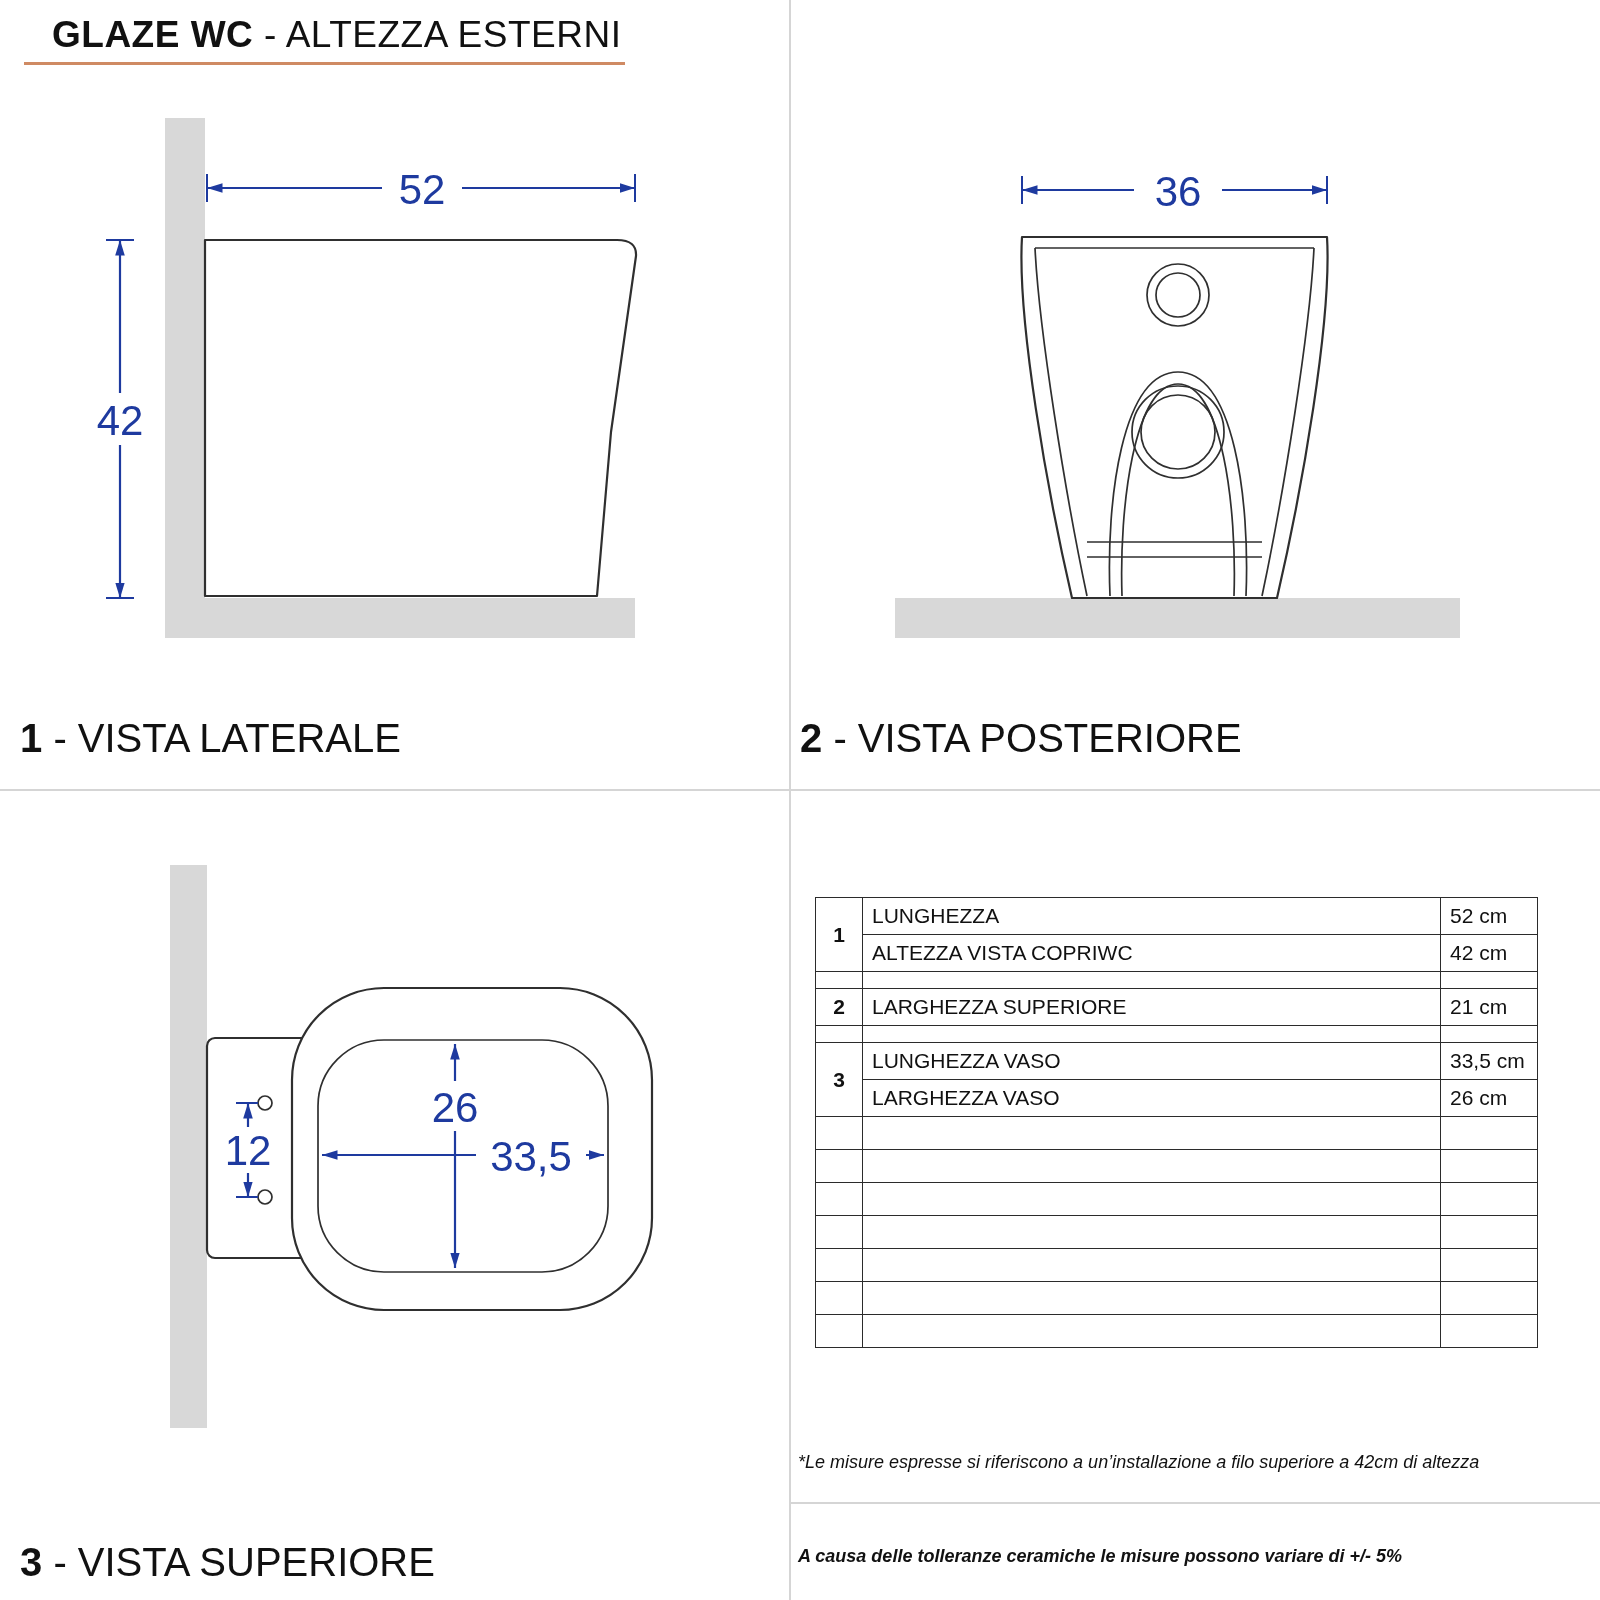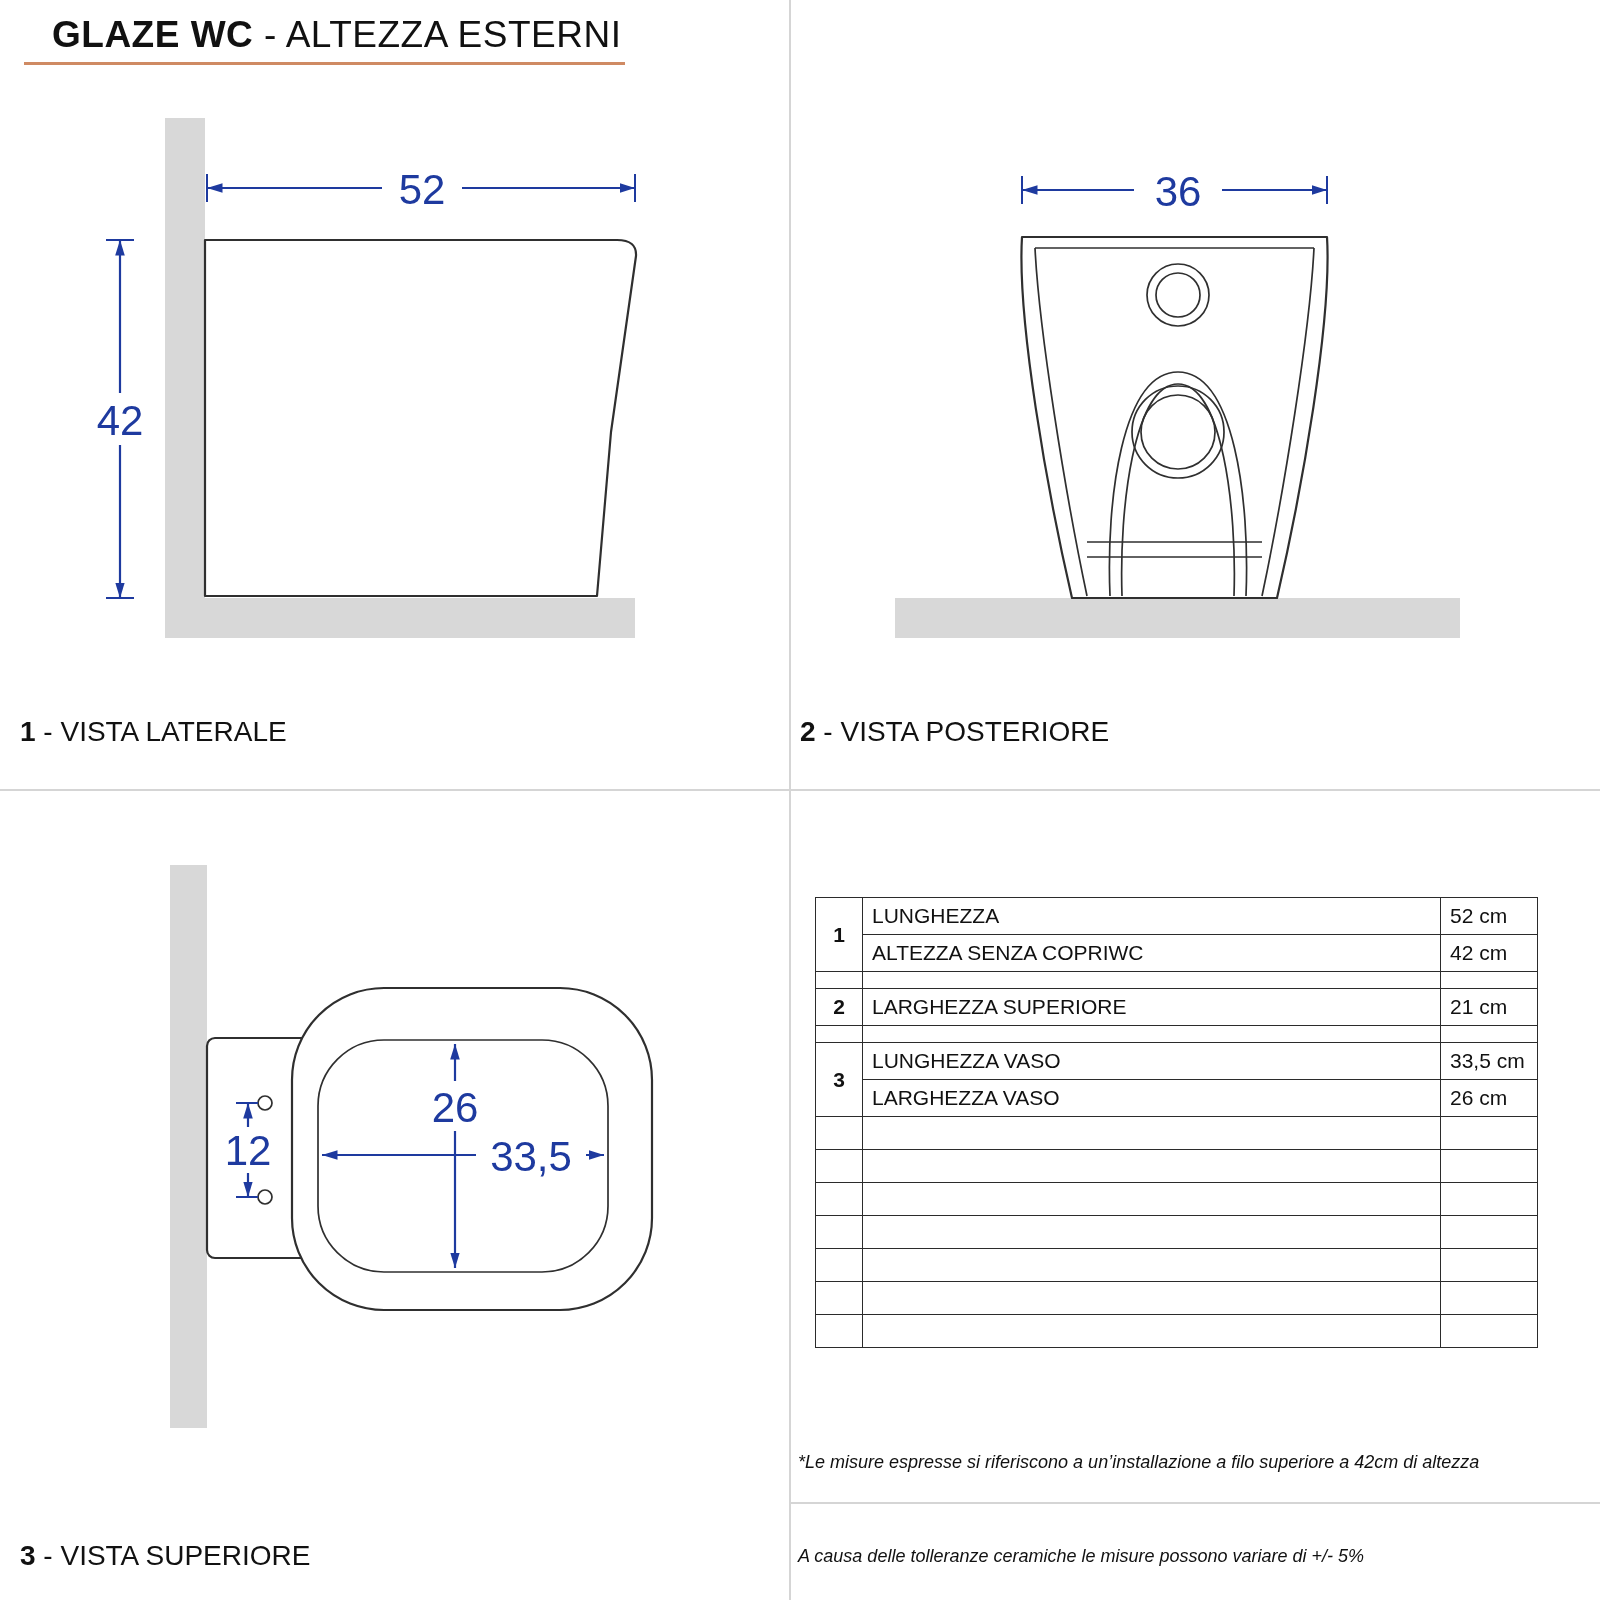--- a/index.html
+++ b/index.html
@@ -11,21 +11,21 @@
     --ink:#111111;
   }
   *{box-sizing:border-box;}
   html,body{margin:0;padding:0;background:#ffffff;}
   body{font-family:"Liberation Sans", sans-serif;}
   .page{position:relative;width:1600px;height:1600px;background:#ffffff;overflow:hidden;}
   .abs{position:absolute;}
   .title{left:24px;top:14px;font-size:37px;color:var(--ink);letter-spacing:.5px;white-space:nowrap;}
   .title .bold{font-weight:bold;margin-left:28px;}
   .title-underline{left:24px;top:62px;width:601px;height:3px;background:var(--accent);}
-  .view-label{font-size:28px;color:var(--ink);white-space:nowrap;}
+  .view-label{font-size:40px;color:var(--ink);white-space:nowrap;}
   .view-label .num{font-weight:bold;}
   .vdiv{background:var(--divider);}
   .hdiv{background:var(--divider);}
 
   svg .grayfill{fill:var(--gray);stroke:none;}
   svg .outline{fill:#ffffff;stroke:var(--line);stroke-width:2.2;stroke-linejoin:round;}
   svg .thin{fill:none;stroke:var(--line);stroke-width:1.7;}
   svg .dim{stroke:var(--blue);stroke-width:2.2;fill:none;}
   svg .tick{stroke:var(--blue);stroke-width:2;fill:none;}
   svg .mask{fill:#ffffff;stroke:none;}
@@ -173,21 +173,21 @@
         <col style="width:578px">
         <col style="width:97px">
     </colgroup>
     <tbody>
       <tr class="r">
         <td class="num" rowspan="2">1</td>
         <td class="lbl">LUNGHEZZA</td>
         <td class="val">52 cm</td>
       </tr>
       <tr class="r">
-        <td class="lbl">ALTEZZA SENZA COPRIWC</td>
+        <td class="lbl">ALTEZZA VISTA COPRIWC</td>
         <td class="val">42 cm</td>
       </tr>
       <tr class="sp">
         <td></td>
           <td></td>
           <td></td>
       </tr>
       <tr class="r">
         <td class="num">2</td>
         <td class="lbl">LARGHEZZA SUPERIORE</td>
@@ -241,15 +241,15 @@
         <tr class="er">
           <td></td>
           <td></td>
           <td></td>
         </tr>
       </tbody>
   </table>
 
   <div class="abs note" style="left:798px;top:1452px;">*Le misure espresse si riferiscono a un’installazione a filo superiore a 42cm di altezza</div>
   <div class="abs hdiv" style="left:790px;top:1502px;width:810px;height:2px;"></div>
-  <div class="abs note" style="left:798px;top:1546px;">A causa delle tolleranze ceramiche le misure possono variare di +/- 5%</div>
+  <div class="abs note" style="left:798px;top:1546px;font-weight:bold;">A causa delle tolleranze ceramiche le misure possono variare di +/- 5%</div>
 
 </div>
 
 </body></html>

